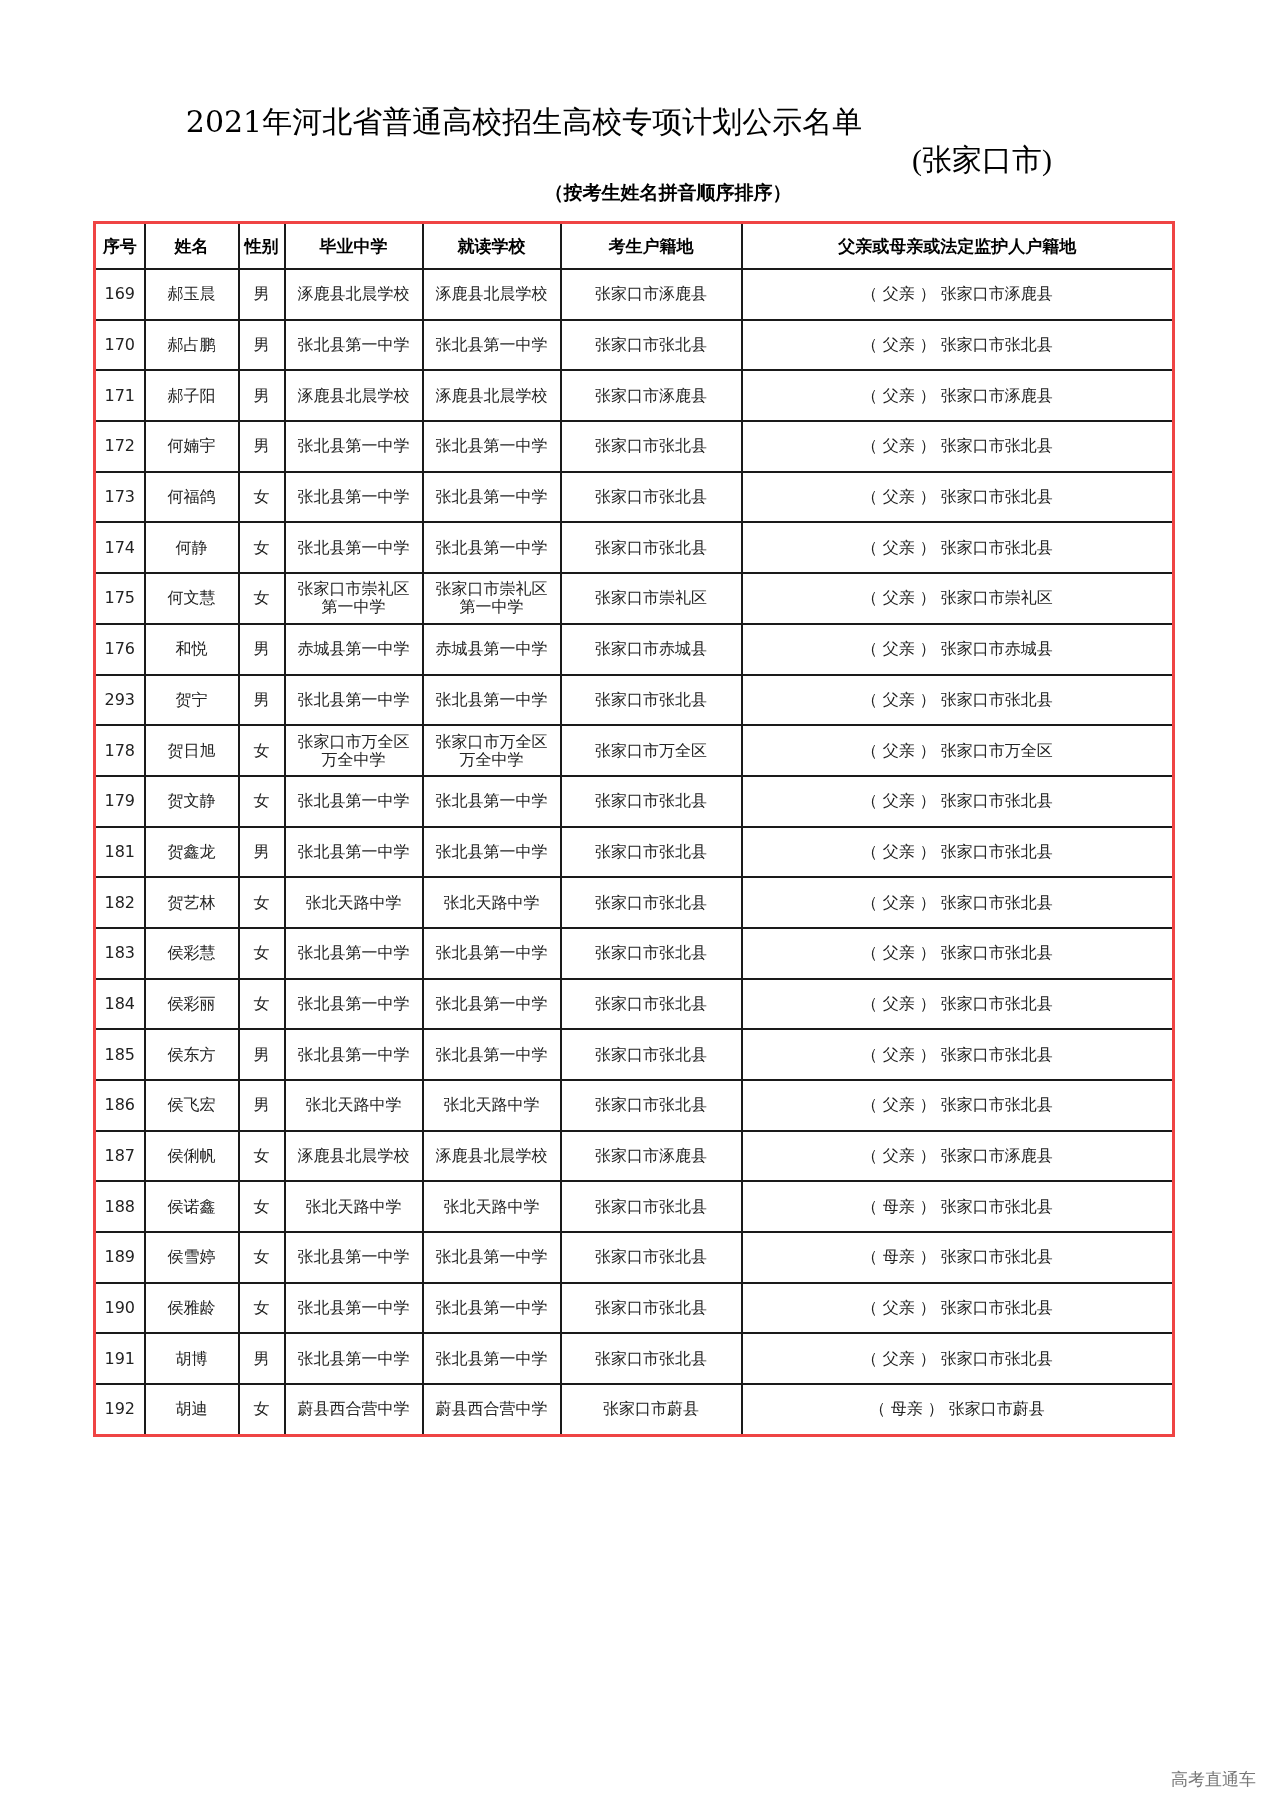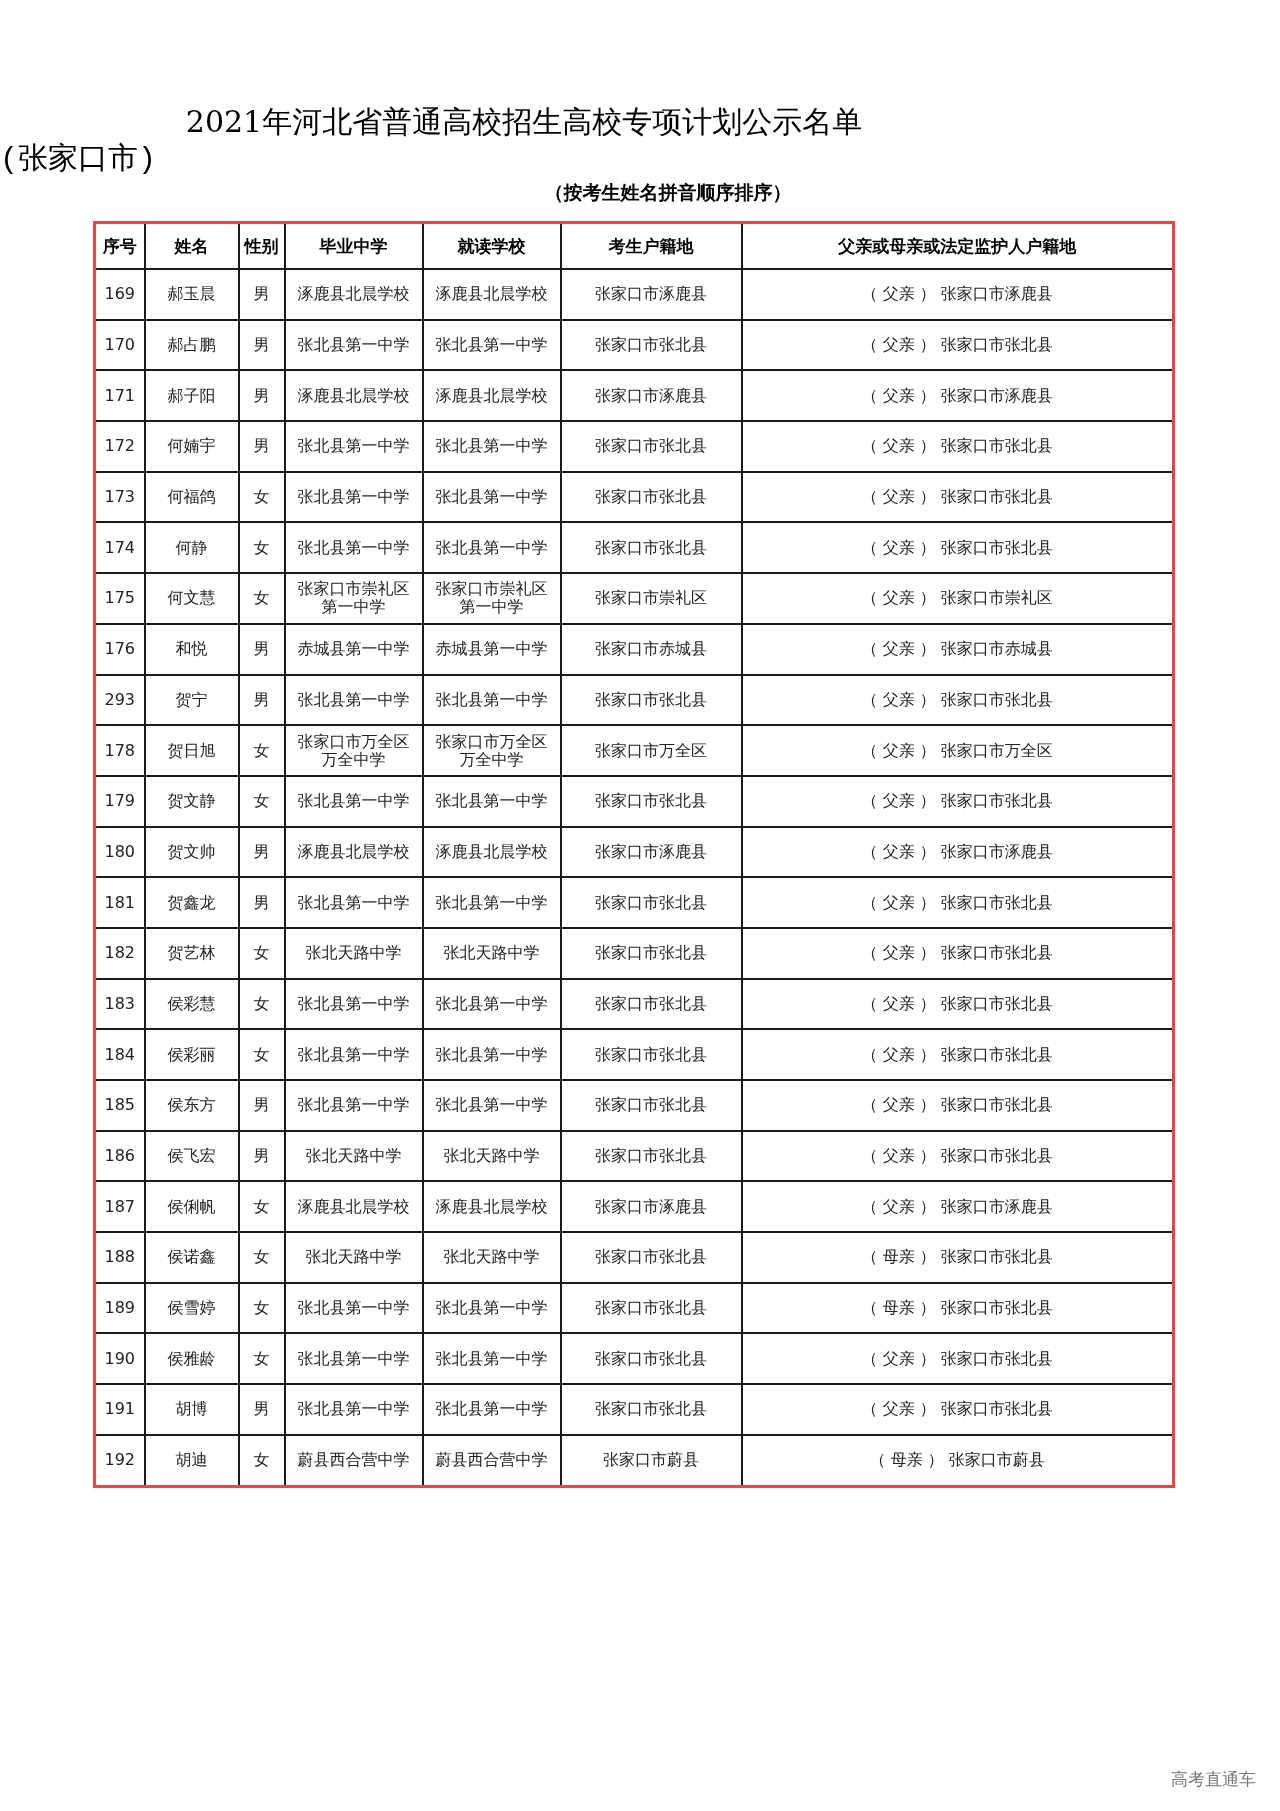--- a/index.html
+++ b/index.html
@@ -1,22 +1,22 @@
 <!DOCTYPE html>
 <html><head>
 <meta charset="utf-8">
 <style>
   html, body { margin: 0; padding: 0; background: #ffffff; }
   body { width: 1280px; height: 1811px; position: relative; overflow: hidden;
          font-family: "DejaVu Serif", "Liberation Serif", serif; color: #111; }
   .title { position: absolute; left: 0; width: 1048px; text-align: center; top: 104px;
            font-size: 30px; font-weight: normal; letter-spacing: 0px; color: #000; line-height: 36px;
            font-family: "DejaVu Serif", serif; }
-  .subtitle { position: absolute; left: 0; width: 1052px; text-align: left; top: 142px;
-              font-size: 30px; color: #000; line-height: 36px; font-family: Liberation Mono, monospace; }
+  .subtitle { position: absolute; left: 0; width: 1052px; text-align: right; top: 142px;
+              font-size: 30px; color: #000; line-height: 36px; font-family: Liberation Serif, serif; }
   .sortnote { position: absolute; left: 0; width: 1280px; text-align: center; top: 180px;
               font-size: 19px; font-weight: bold; color: #000; line-height: 24px;
               font-family: "DejaVu Sans", sans-serif; padding-left: 28px; }
   table.roster { position: absolute; left: 93px; top: 221px; border-collapse: collapse;
                  width: 1079px; table-layout: fixed; border: 3px solid #ef4444; }
   table.roster th, table.roster td { border: 2px solid #1a1a1a; text-align: center; vertical-align: middle;
                  padding: 0 2px; overflow: hidden; }
   table.roster th { height: 44px; font-size: 17px; font-weight: bold; font-family: "DejaVu Sans", sans-serif; color: #000; }
   table.roster td { height: 48.7px; font-size: 16px; color: #222; line-height: 18px; font-family: "DejaVu Sans", sans-serif; }
   td.num { font-family: "DejaVu Serif", serif; font-size: 16px; }
@@ -150,29 +150,20 @@
       <tr>
         <td class="num">179</td>
         <td>贺文静</td>
         <td>女</td>
         <td class="school">张北县第一中学</td>
         <td class="school">张北县第一中学</td>
         <td>张家口市张北县</td>
         <td>（ 父亲 ） 张家口市张北县</td>
       </tr>
       <tr>
-        <td class="num">180</td>
-        <td>贺文帅</td>
-        <td>男</td>
-        <td class="school">涿鹿县北晨学校</td>
-        <td class="school">涿鹿县北晨学校</td>
-        <td>张家口市涿鹿县</td>
-        <td>（ 父亲 ） 张家口市涿鹿县</td>
-      </tr>
-      <tr>
         <td class="num">181</td>
         <td>贺鑫龙</td>
         <td>男</td>
         <td class="school">张北县第一中学</td>
         <td class="school">张北县第一中学</td>
         <td>张家口市张北县</td>
         <td>（ 父亲 ） 张家口市张北县</td>
       </tr>
       <tr>
         <td class="num">182</td>

